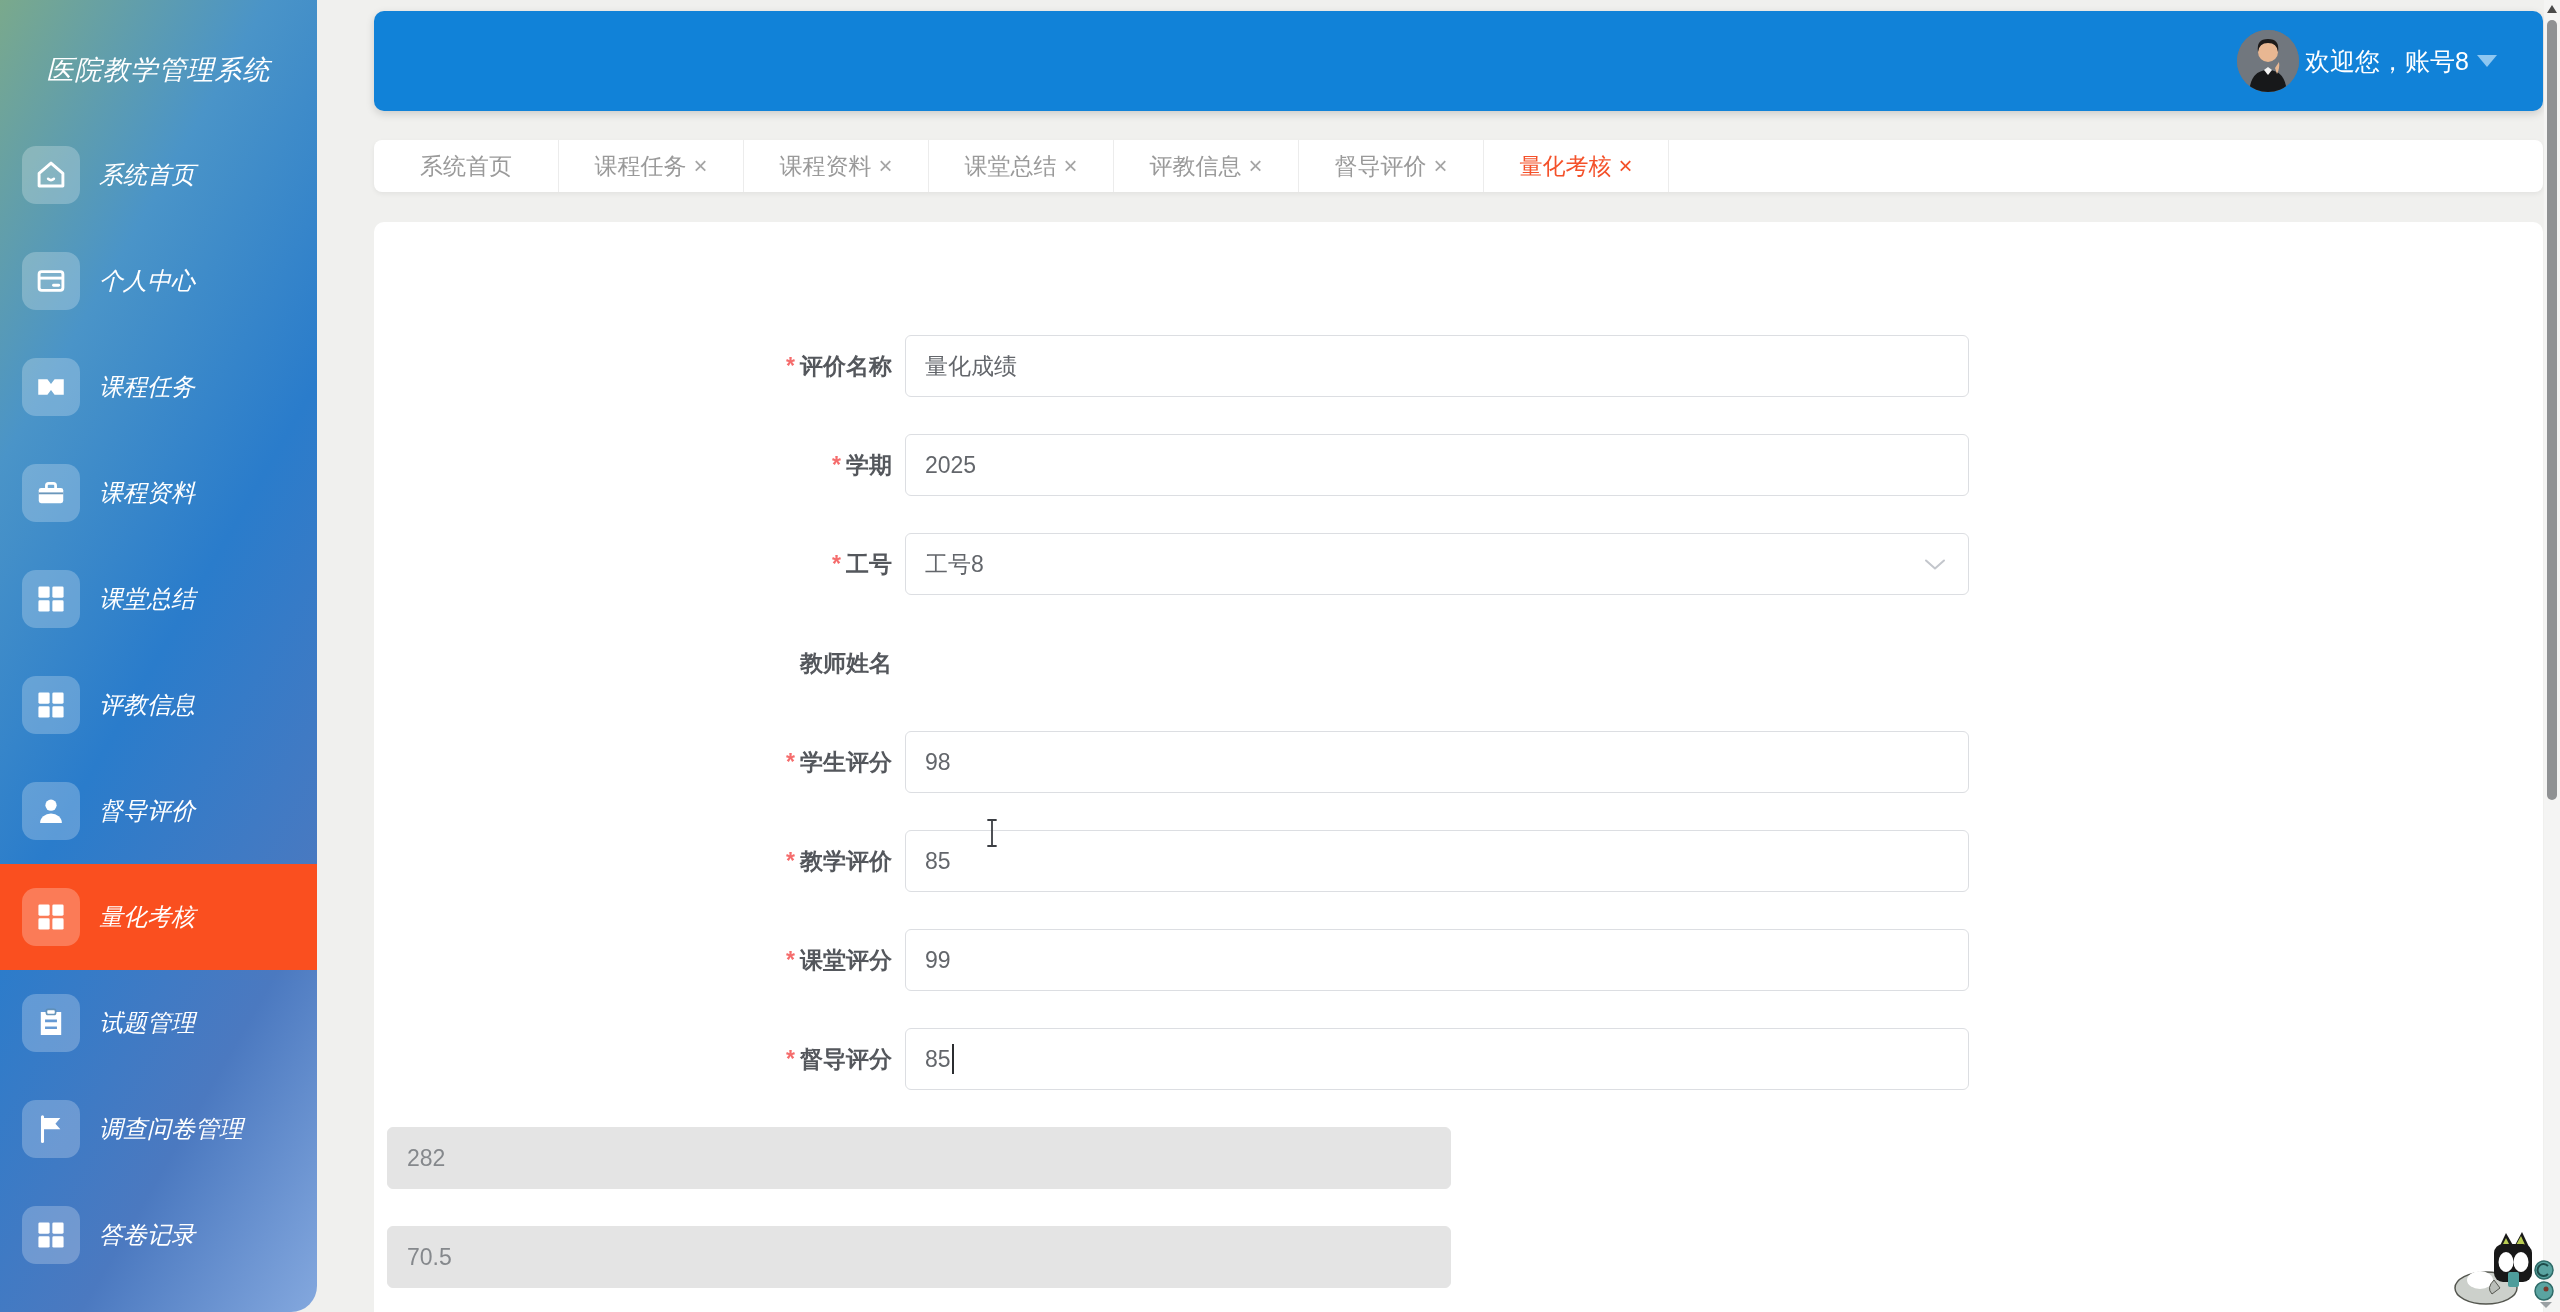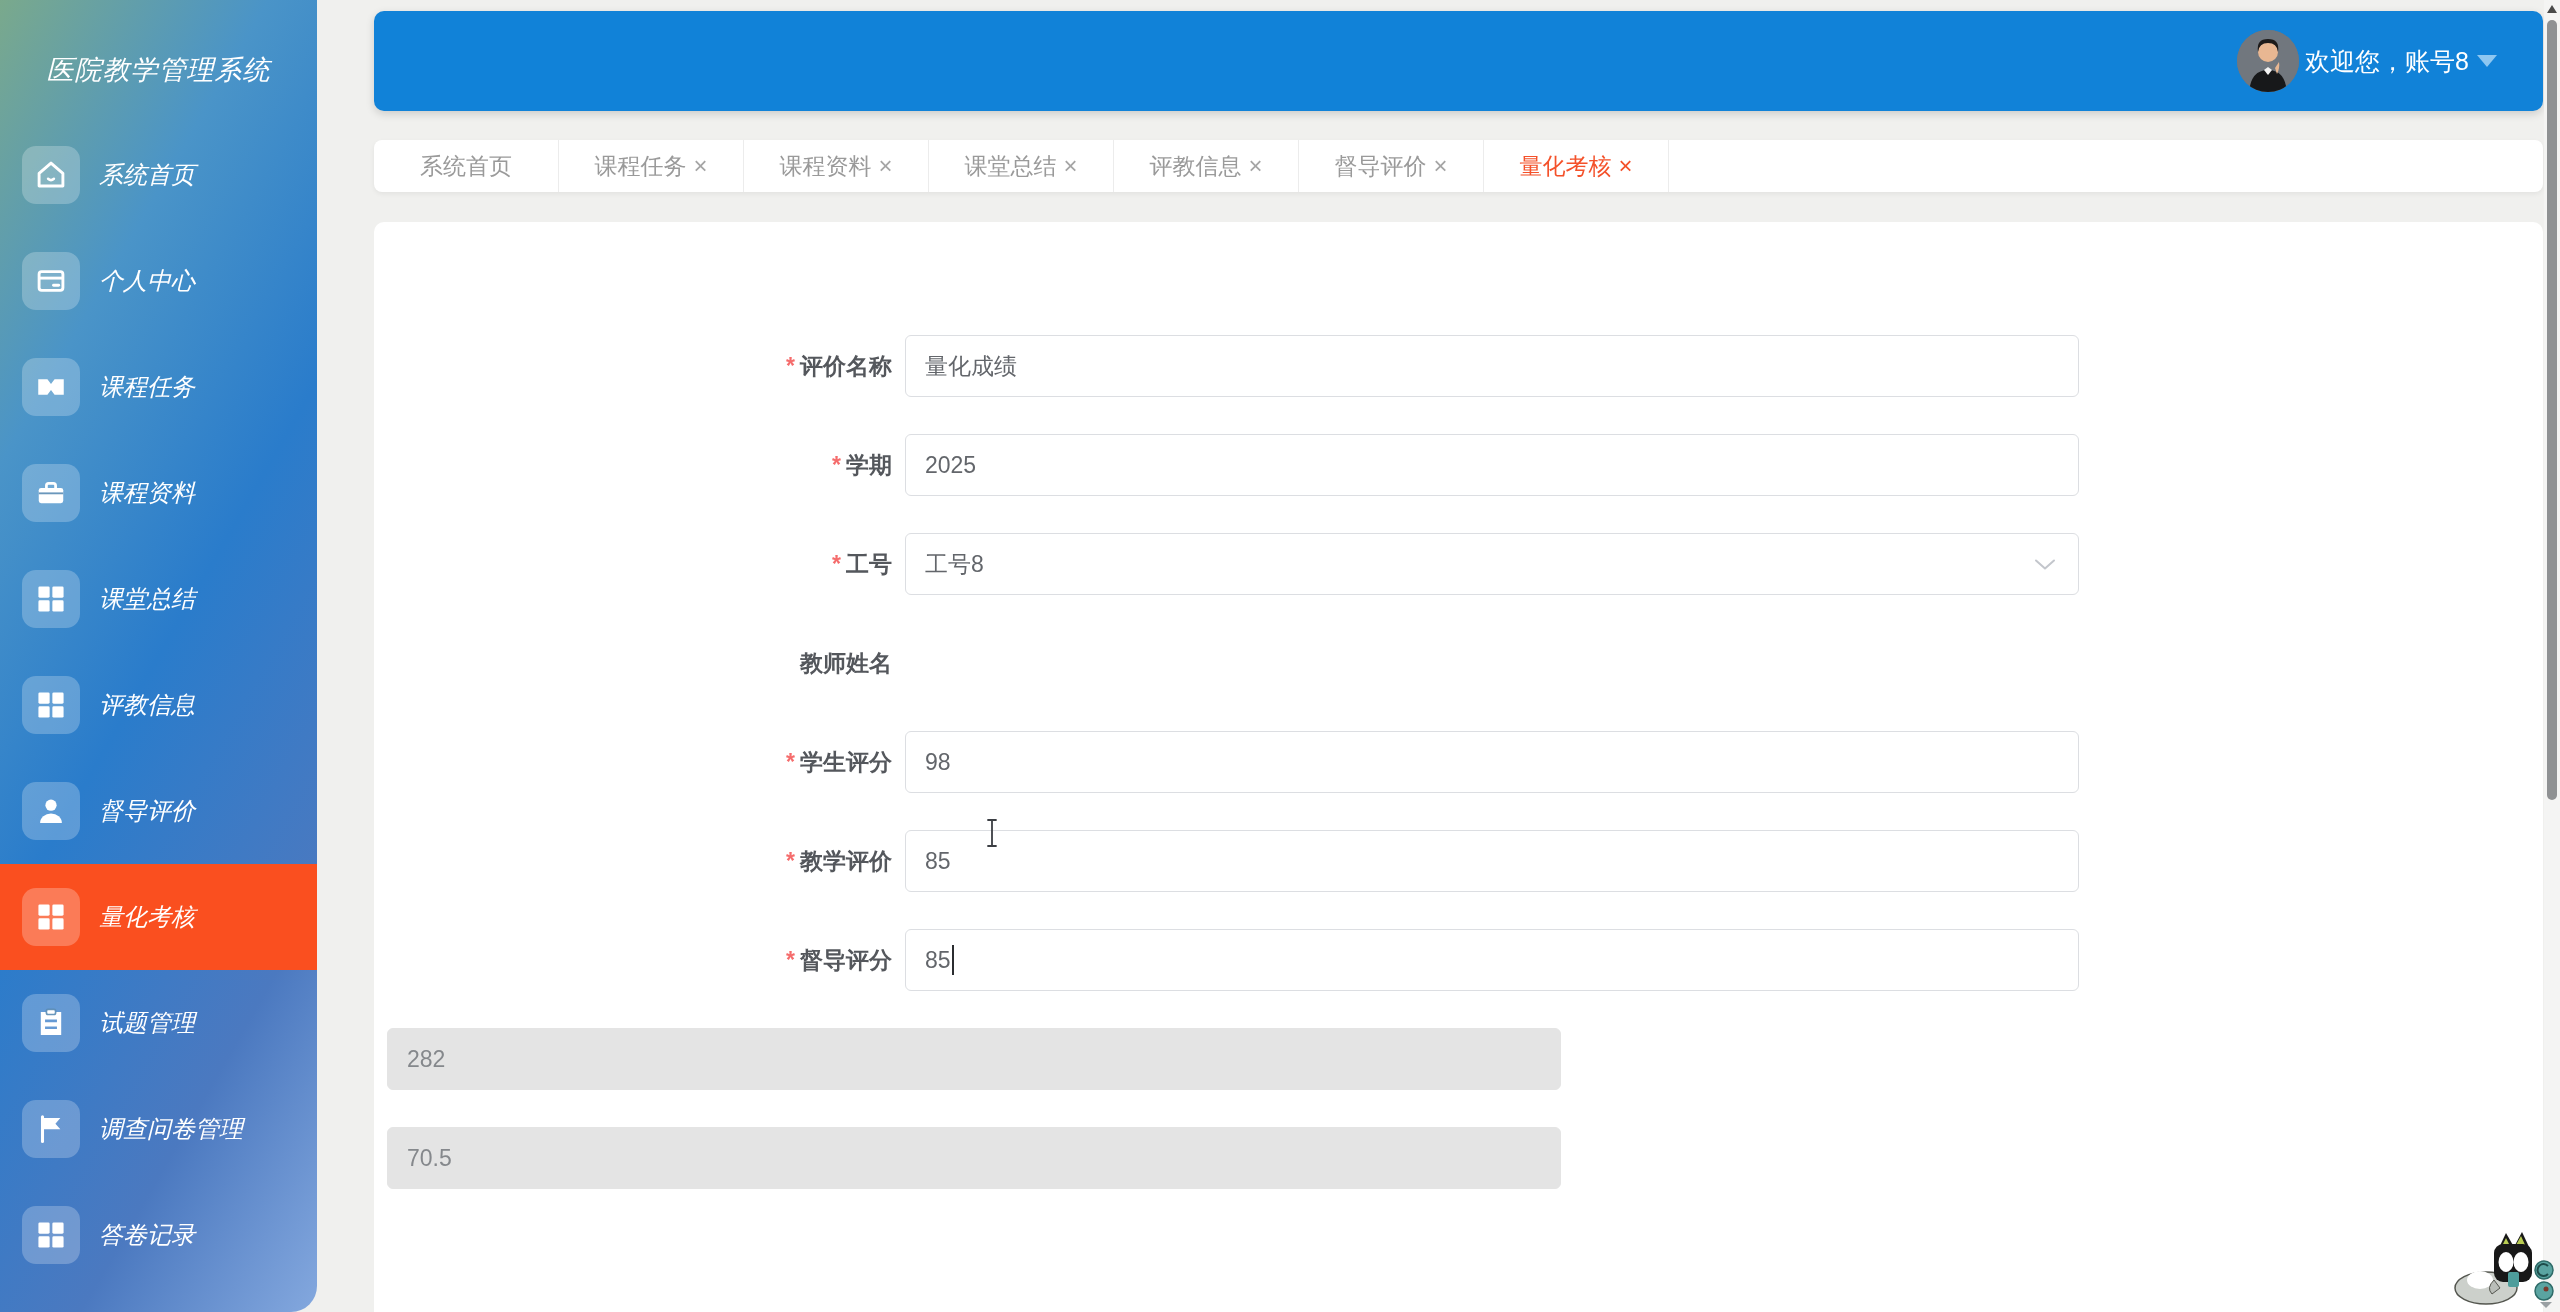--- a/index.html
+++ b/index.html
@@ -41,21 +41,21 @@
   .tab.active .tab-close { color:#f4512a; }
 
   
   .panel { position:absolute; left:374px; top:222px; width:2169px; height:1090px;
     background:#fff; border-top-left-radius:10px; border-top-right-radius:10px; }
   .form { padding-top:113px; }
   .form-row { display:flex; align-items:center; height:62px; margin-bottom:37px; }
   .label-col { width:506px; text-align:right; font-size:23px; font-weight:bold; color:#54575c;
     white-space:nowrap;margin-left:12px; }
   .req { color:#f56c6c; margin-right:5px; font-weight:bold; font-size:23px; }
-  .input { margin-left:13px; width:1174px; height:62px; background:#fff;
+  .input { margin-left:13px; width:1064px; height:62px; background:#fff;
     border:1px solid #dcdee2; border-radius:6px; font-size:23px; color:#63666b;
     display:flex; align-items:center; padding:0 19px; position:relative; }
   .input.disabled { background:#e4e4e4; border-color:#e4e4e4; color:#85888c; }
   .input .chevron { position:absolute; right:22px; top:50%; transform:translateY(-50%); }
   .text-caret { display:inline-block; width:2px; height:30px; background:#2b2d30; margin-left:1px; }
 
   
   .ibeam { position:absolute; left:984px; top:818px; z-index:5; }
   .mascot { position:absolute; right:4px; bottom:0; z-index:9; }
 
@@ -281,20 +281,26 @@
         </div>
     </div>
 
     <div class="form-row">
       <div class="label-col"><span class="req">*</span><span>教学评价</span></div>
       <div class="input">
           <span>85</span>
         </div>
     </div>
 
+    <div class="form-row">
+      <div class="label-col"><span class="req">*</span><span>课堂评分</span></div>
+      <div class="input">
+          <span>99</span>
+        </div>
+    </div>
 
     <div class="form-row">
       <div class="label-col"><span class="req">*</span><span>督导评分</span></div>
       <div class="input">
           <span>85</span>
           <span class="text-caret"></span>
         </div>
     </div>
 
     <div class="form-row">

